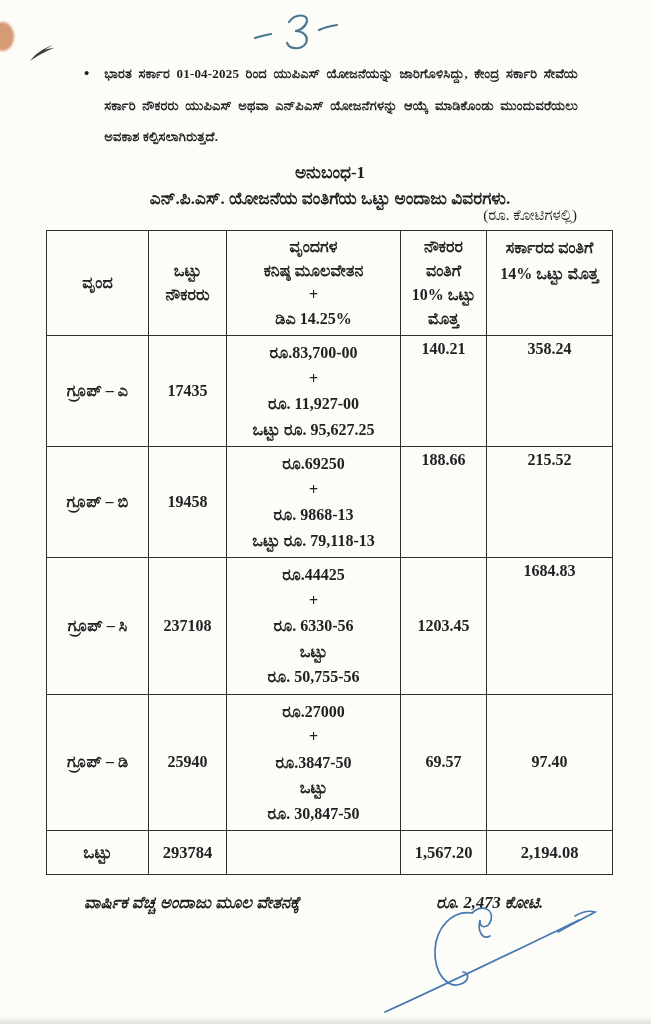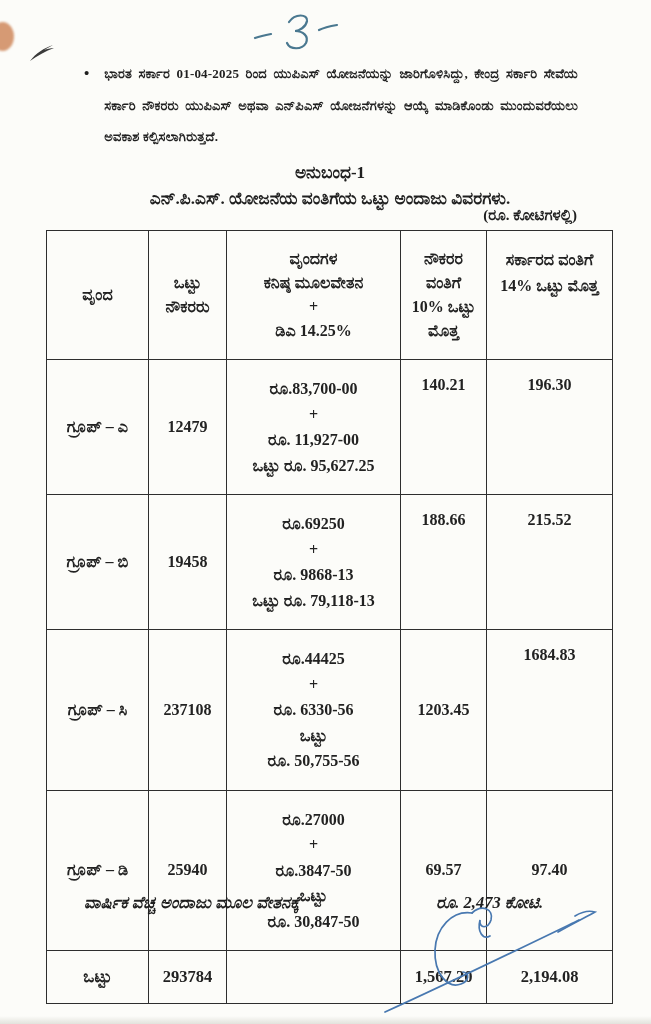--- a/index.html
+++ b/index.html
@@ -39,32 +39,32 @@
   .annexure-title{
     position:absolute;left:0;top:163px;width:660px;text-align:center;
     font-size:17px;font-weight:700;
   }
   .annexure-subtitle{
     position:absolute;left:0;top:189px;width:660px;text-align:center;
     font-size:17px;font-weight:700;
   }
   .unit-note{
     position:absolute;right:74px;top:207px;
-    font-size:15px;font-weight:700;
+    font-size:15px;font-weight:400;
   }
 
   
   table.nps{
     position:absolute;left:46px;top:230px;width:566px;
     border-collapse:collapse;table-layout:fixed;
     font-weight:700;color:#222;
   }
   table.nps th,table.nps td{
     border:1.6px solid #2e2e2e;
-    text-align:center;padding:16px 2px;
+    text-align:center;padding:4px 2px;
     font-size:16px;font-weight:700;
   }
   tr.r-head{height:102px;}
   tr.r-a{height:100px;}
   tr.r-b{height:101px;}
   tr.r-c{height:125px;}
   tr.r-d{height:128px;}
   tr.r-total{height:44px;}
   th.h-mid{vertical-align:middle;line-height:24px;}
   th.h-top{vertical-align:top;padding-top:7px;line-height:24px;}
@@ -131,27 +131,27 @@
 ವಂತಿಗೆ
 10% ಒಟ್ಟು
 ಮೊತ್ತ</th>
         <th class="h-top5 ml">ಸರ್ಕಾರದ ವಂತಿಗೆ
 14% ಒಟ್ಟು ಮೊತ್ತ</th>
       </tr>
     </thead>
     <tbody>
       <tr class="r-a">
         <td class="c-cadre">ಗ್ರೂಪ್ – ಎ</td>
-        <td class="c-emp">12479</td>
+        <td class="c-emp">17435</td>
         <td class="c-pay ml">ರೂ.83,700-00
 +
 ರೂ. 11,927-00
 ಒಟ್ಟು ರೂ. 95,627.25</td>
         <td class="v-top24">140.21</td>
-        <td class="v-top24">196.30</td>
+        <td class="v-top24">358.24</td>
       </tr>
       <tr class="r-b">
         <td class="c-cadre">ಗ್ರೂಪ್ – ಬಿ</td>
         <td class="c-emp">19458</td>
         <td class="c-pay ml">ರೂ.69250
 +
 ರೂ. 9868-13
 ಒಟ್ಟು ರೂ. 79,118-13</td>
         <td class="v-top24">188.66</td>
         <td class="v-top24">215.52</td>

